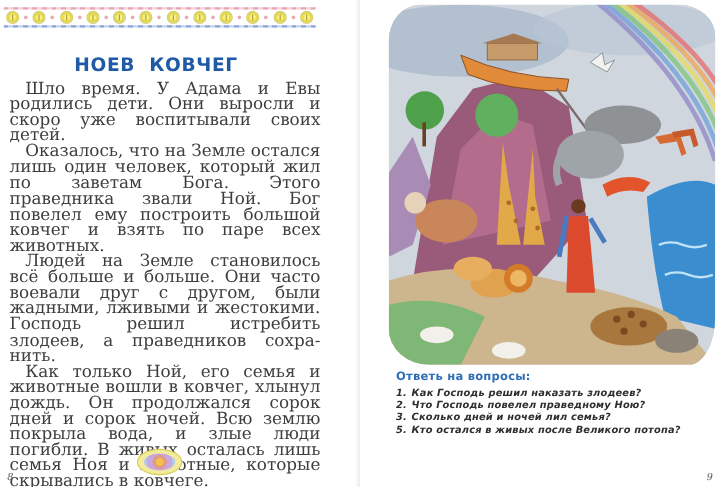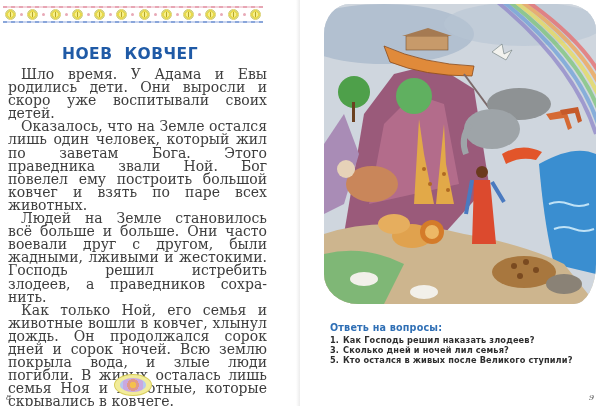--- a/index.html
+++ b/index.html
@@ -44,25 +44,25 @@
       font-style: italic; font-size: 8px; color: #555; }
   .page-num.left { left: 6px; }
   .page-num.right { right: 6px; }
 
   
   .illustration { position: absolute; left: 324px; top: 4px; width: 272px; height: 300px;
       border-radius: 26px 30px 22px 34px / 30px 26px 40px 30px; overflow: hidden;
       background: linear-gradient(180deg, #c6d0db 0%, #d9dde2 30%, #e6e4dc 55%, #d8c8a8 100%); }
   .illustration svg { width: 100%; height: 100%; display: block; }
 
-  .questions { position: absolute; left: 330px; top: 322px; width: 268px;
+  .questions { position: absolute; left: 330px; top: 309px; width: 268px;
       font-family: "DejaVu Sans", sans-serif; }
   .q-heading { font-size: 9.6px; font-weight: bold; color: #2f6fb5; margin-bottom: 2px; letter-spacing: 0.2px; }
   .q-list { list-style: none; }
-  .q-item { font-size: 8.2px; line-height: 10.2px; color: #2e2e2e; font-weight: bold; letter-spacing: 0.15px; white-space: nowrap; }
+  .q-item { font-size: 8.2px; line-height: 10.2px; color: #2e2e2e; font-weight: bold; letter-spacing: 0.15px; white-space: nowrap; font-style: italic; }
   .q-num { display: inline-block; width: 10px; }
 </style>
 </head>
 <body>
 
 <div class="page-left">
   <div class="ornament-bar">
     <div class="line-top"></div>
     <div class="medallions">
       <span class="medallion"></span>
@@ -193,18 +193,19 @@
         <circle cx="196" cy="272" r="3"></circle>
       </g>
     <ellipse cx="240" cy="280" rx="18" ry="10" fill="#8a8276"></ellipse>
   </svg>
 </div>
 
 <div class="questions">
   <div class="q-heading">Ответь на вопросы:</div>
   <ol class="q-list">
     <li class="q-item"><span class="q-num">1.</span> <span>Как Господь решил наказать злодеев?</span></li>
+    <li class="q-item"><span class="q-num">2.</span> <span>Что Господь повелел праведному Ною?</span></li>
     <li class="q-item"><span class="q-num">3.</span> <span>Сколько дней и ночей лил семья?</span></li>
-    <li class="q-item"><span class="q-num">5.</span> <span>Кто остался в живых после Великого ступили?</span></li>
+    <li class="q-item"><span class="q-num">5.</span> <span>Кто остался в живых после Великого потопа?</span></li>
   </ol>
 </div>
 
 <div class="page-num right">9</div>
 
 </body></html>

